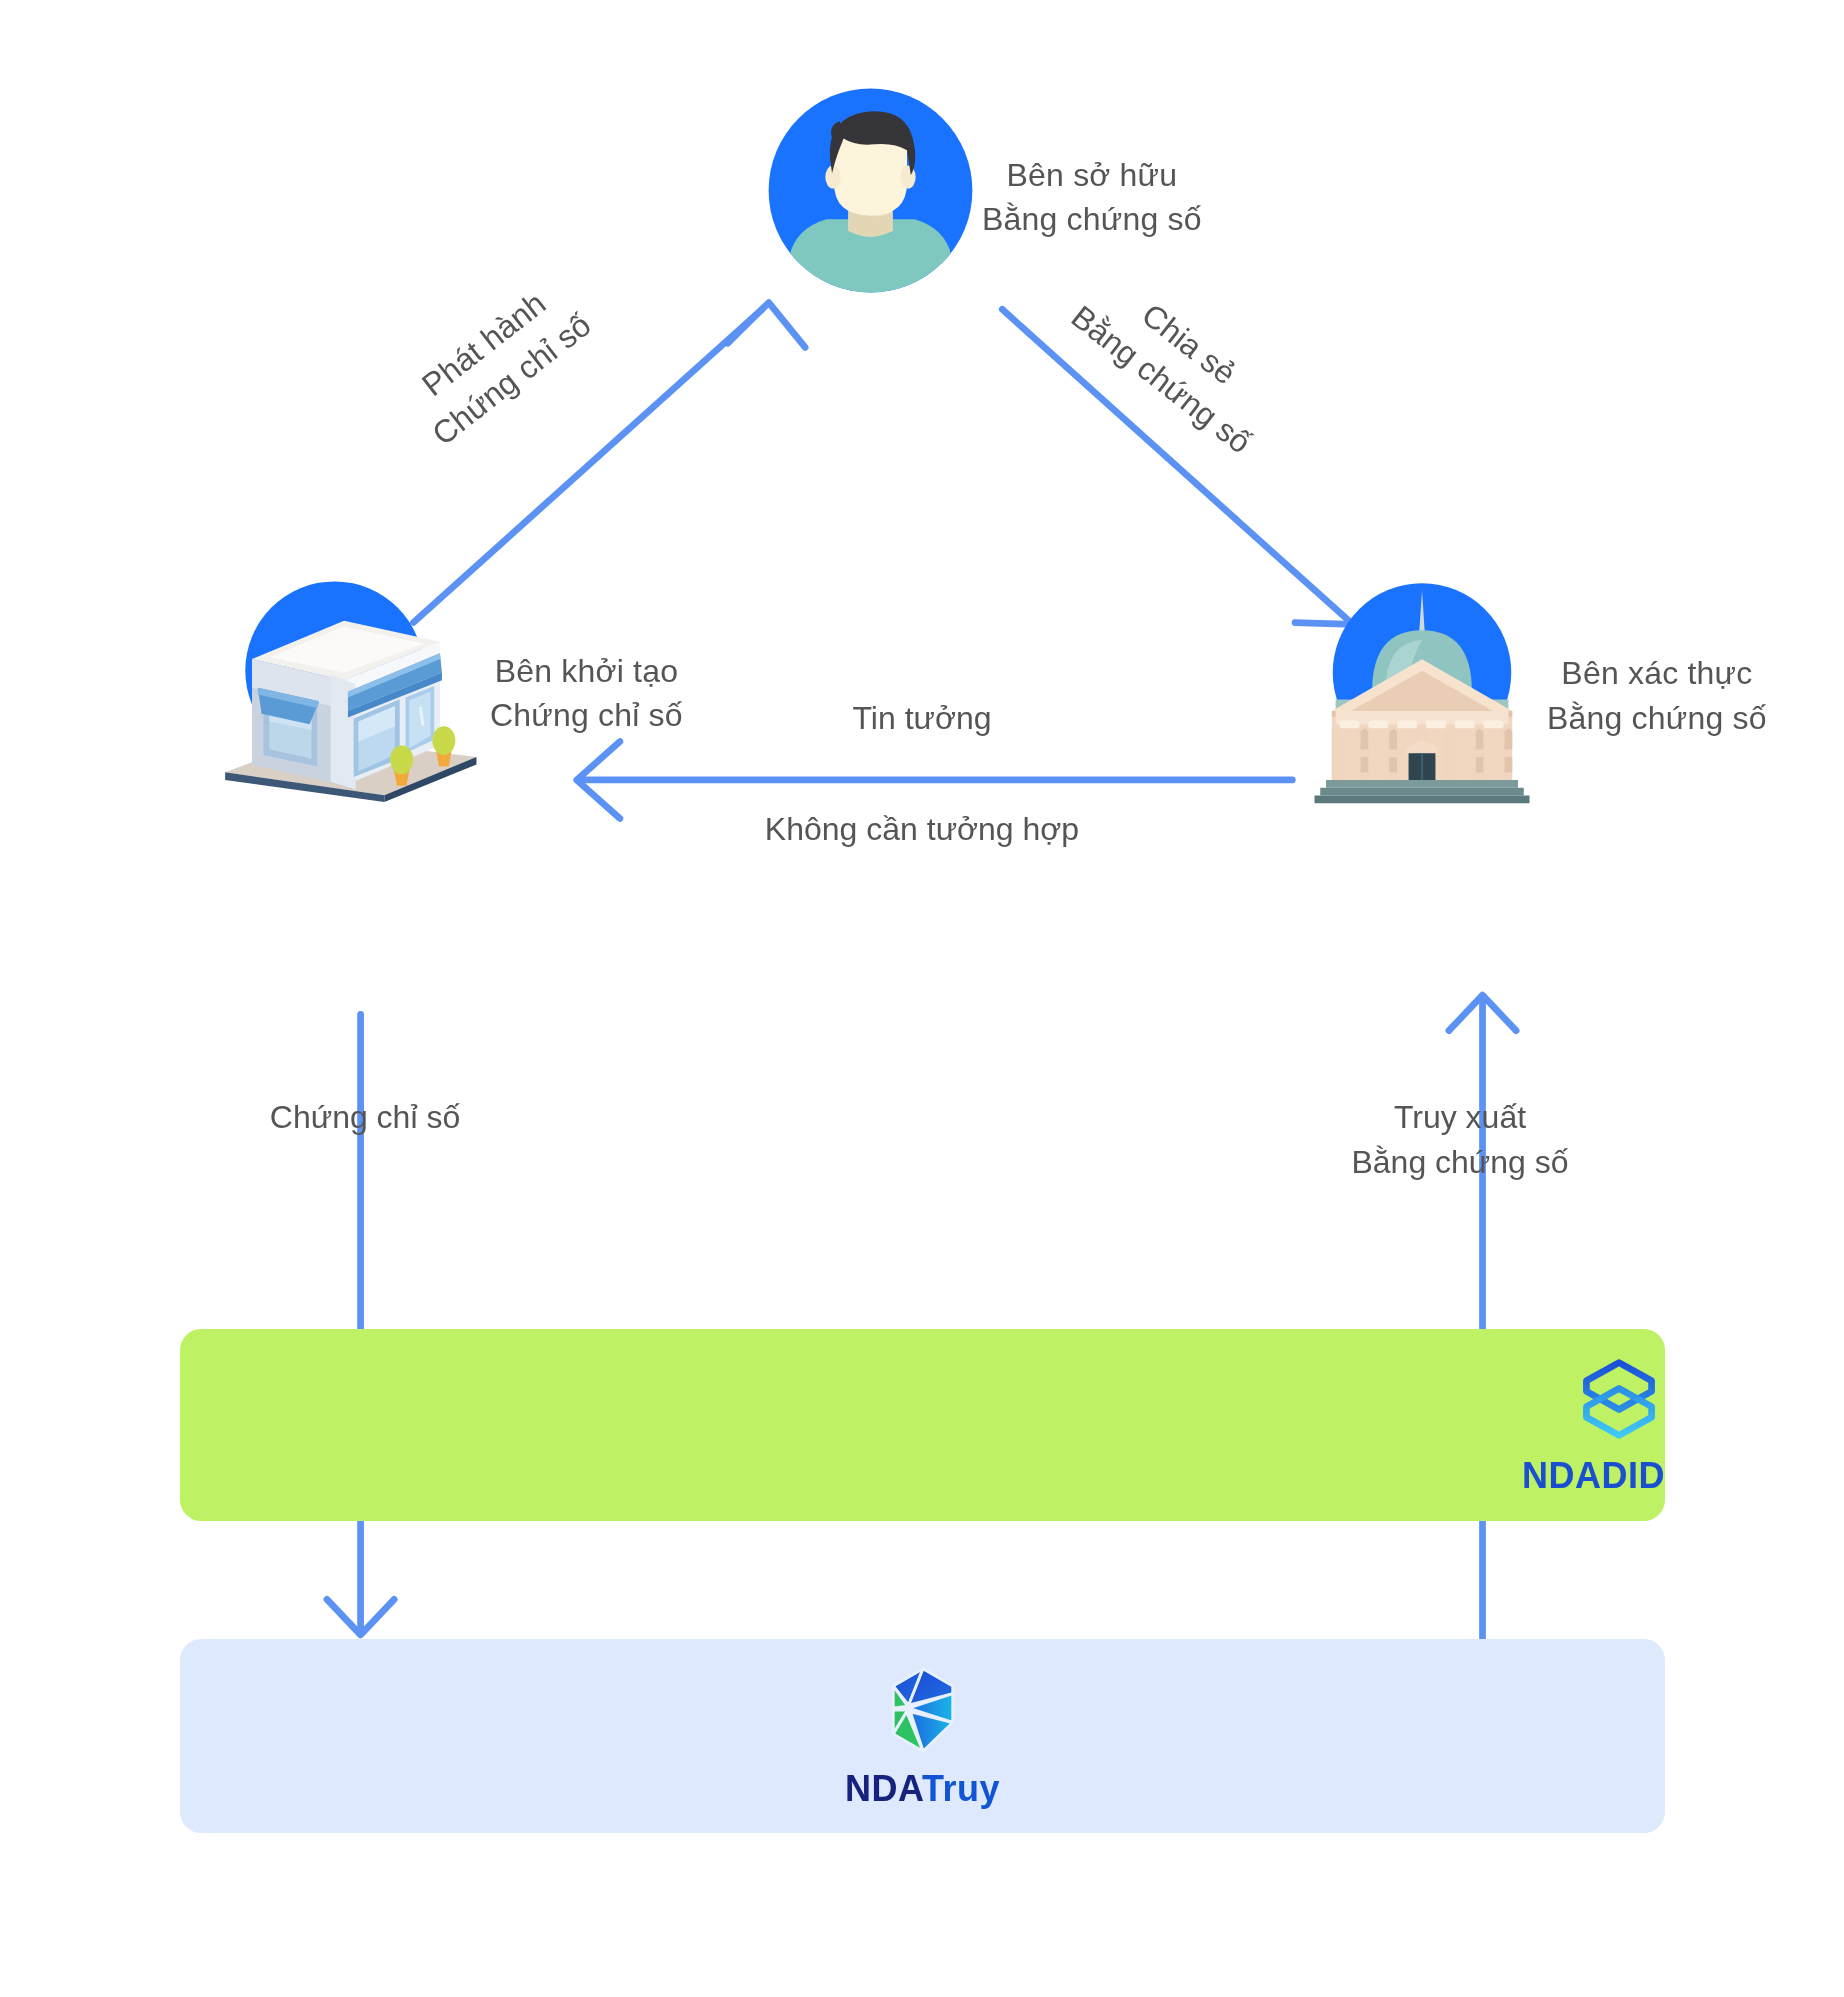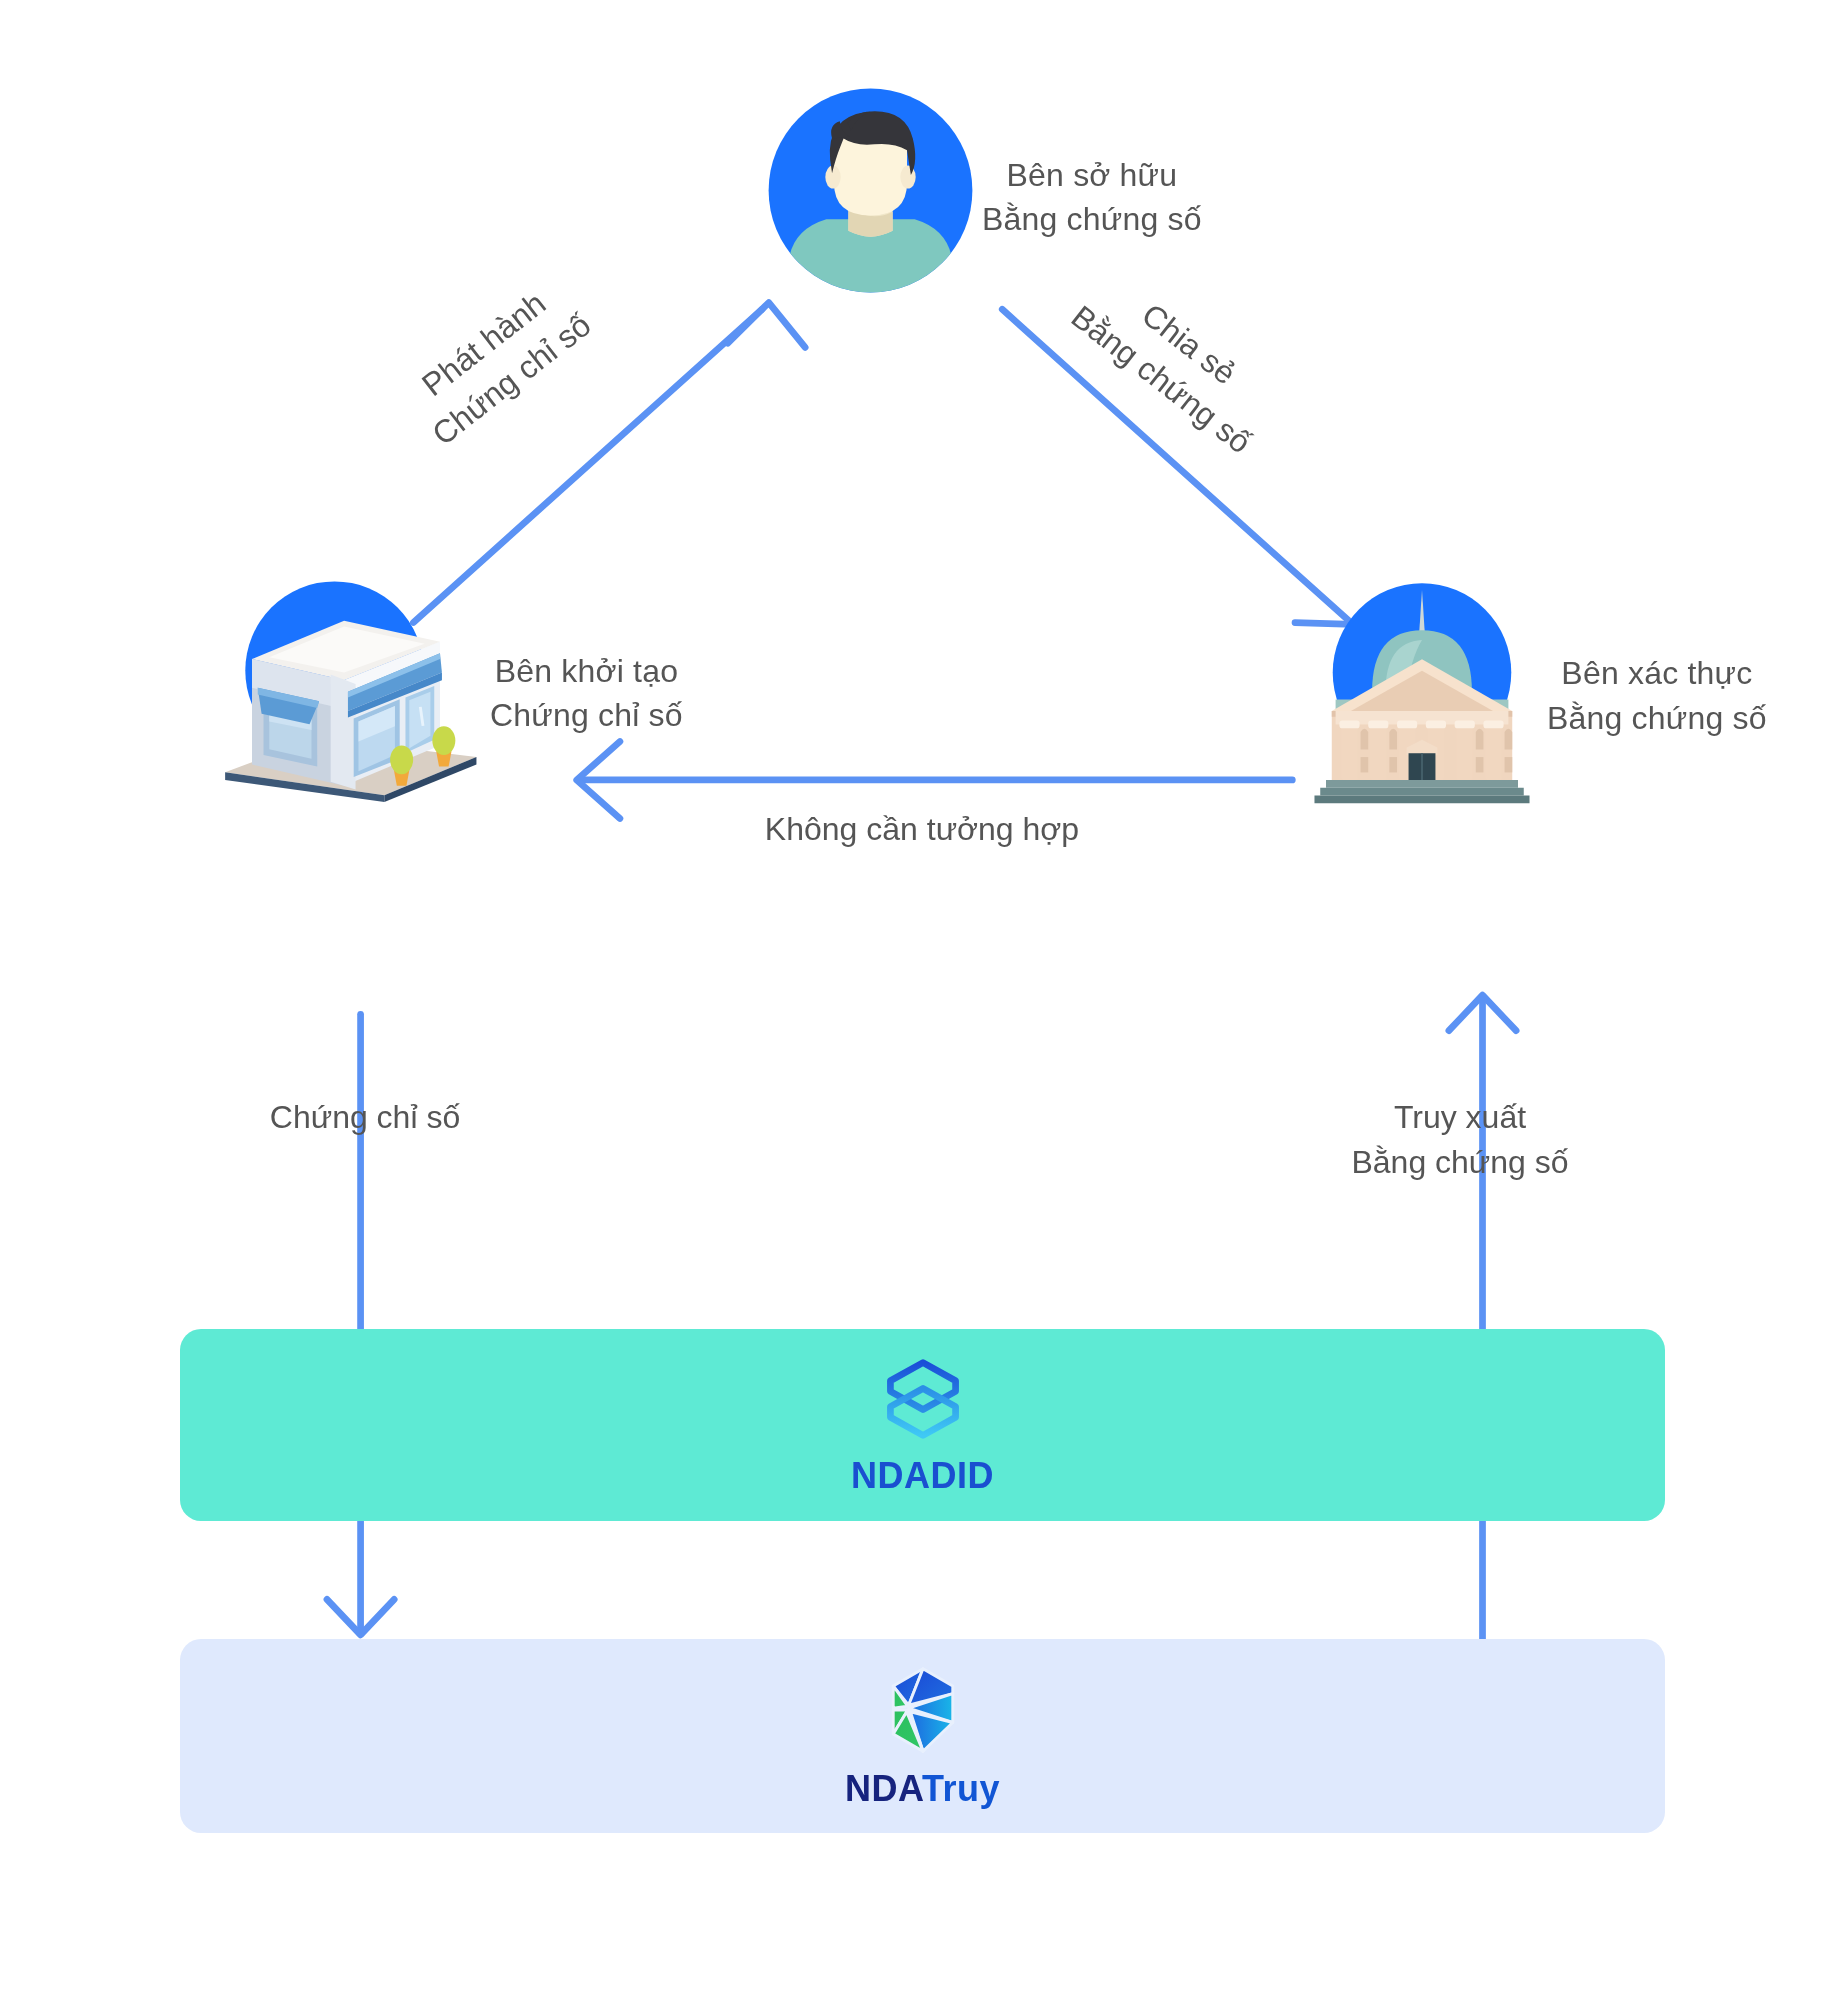--- a/index.html
+++ b/index.html
@@ -338,33 +338,34 @@
   <div class="edge-label" id="lbl-issue">
     <div>Phát hành</div>
     <div>Chứng chỉ số</div>
   </div>
 
   <div class="edge-label" id="lbl-share">
     <div>Chia sẻ</div>
     <div>Bằng chứng số</div>
   </div>
 
+  <div class="edge-label" id="lbl-trust">Tin tưởng</div>
 
   <div class="edge-label" id="lbl-nointeg">Không cần tưởng hợp</div>
 
   <div class="edge-label" id="lbl-create">
     <div>Chứng chỉ số</div>
   </div>
 
   <div class="edge-label" id="lbl-fetch">
     <div>Truy xuất</div>
     <div>Bằng chứng số</div>
   </div>
 
-  <div class="band" id="band-ndadid" style="background:#5eead4;">
+  <div class="band" id="band-ndadid" style="background:#bef264;align-items:flex-end;">
     <span class="band-logo">
       <svg width="92" height="92" viewBox="0 0 96 96" aria-hidden="true">
         <g fill="none" stroke-linejoin="round" stroke-width="7">
           <path d="M48 10 L82 29 L82 40 L48 59 L14 40 L14 29 Z" stroke="url(#gradDidTop)"></path>
           <path d="M48 37 L82 56 L82 67 L48 86 L14 67 L14 56 Z" stroke="url(#gradDidBot)"></path>
         </g>
       </svg>
     </span>
     <span class="band-title" id="ndadid-title">NDADID</span>
   </div>

